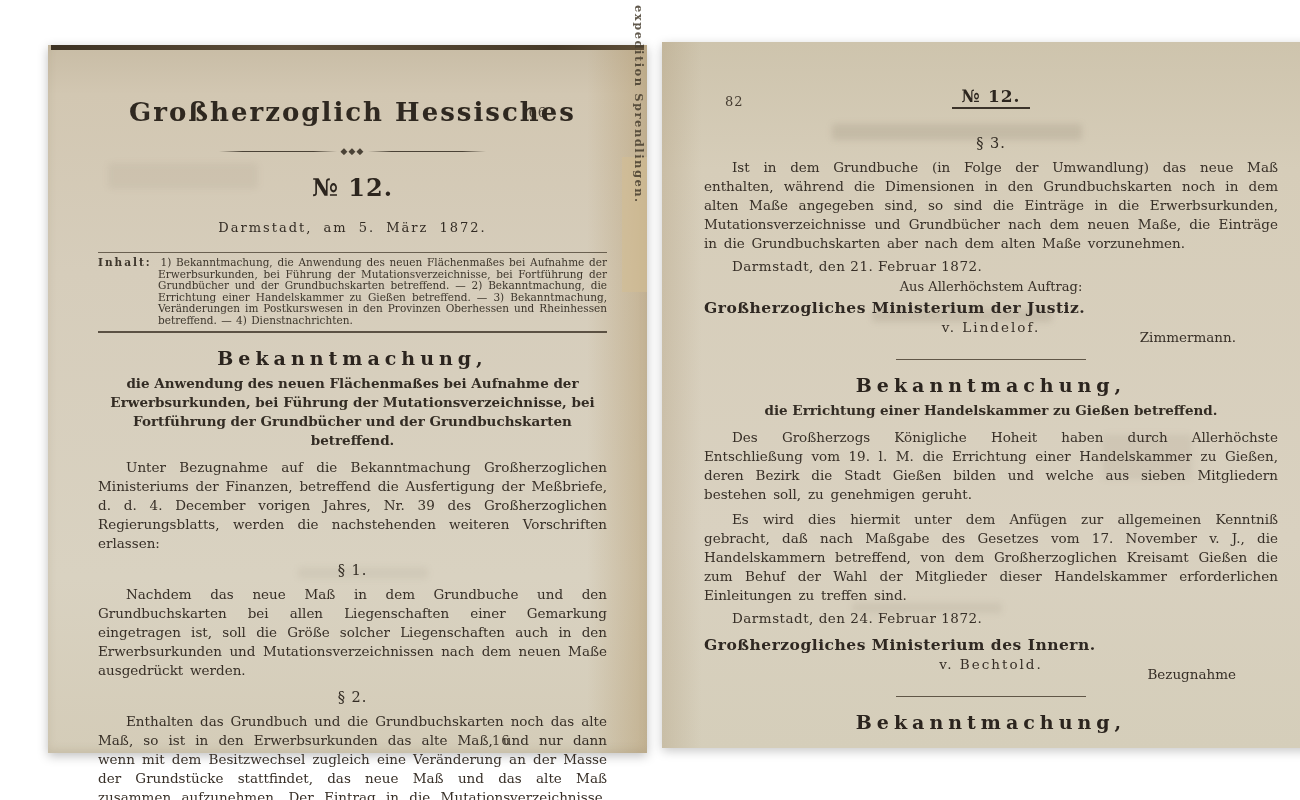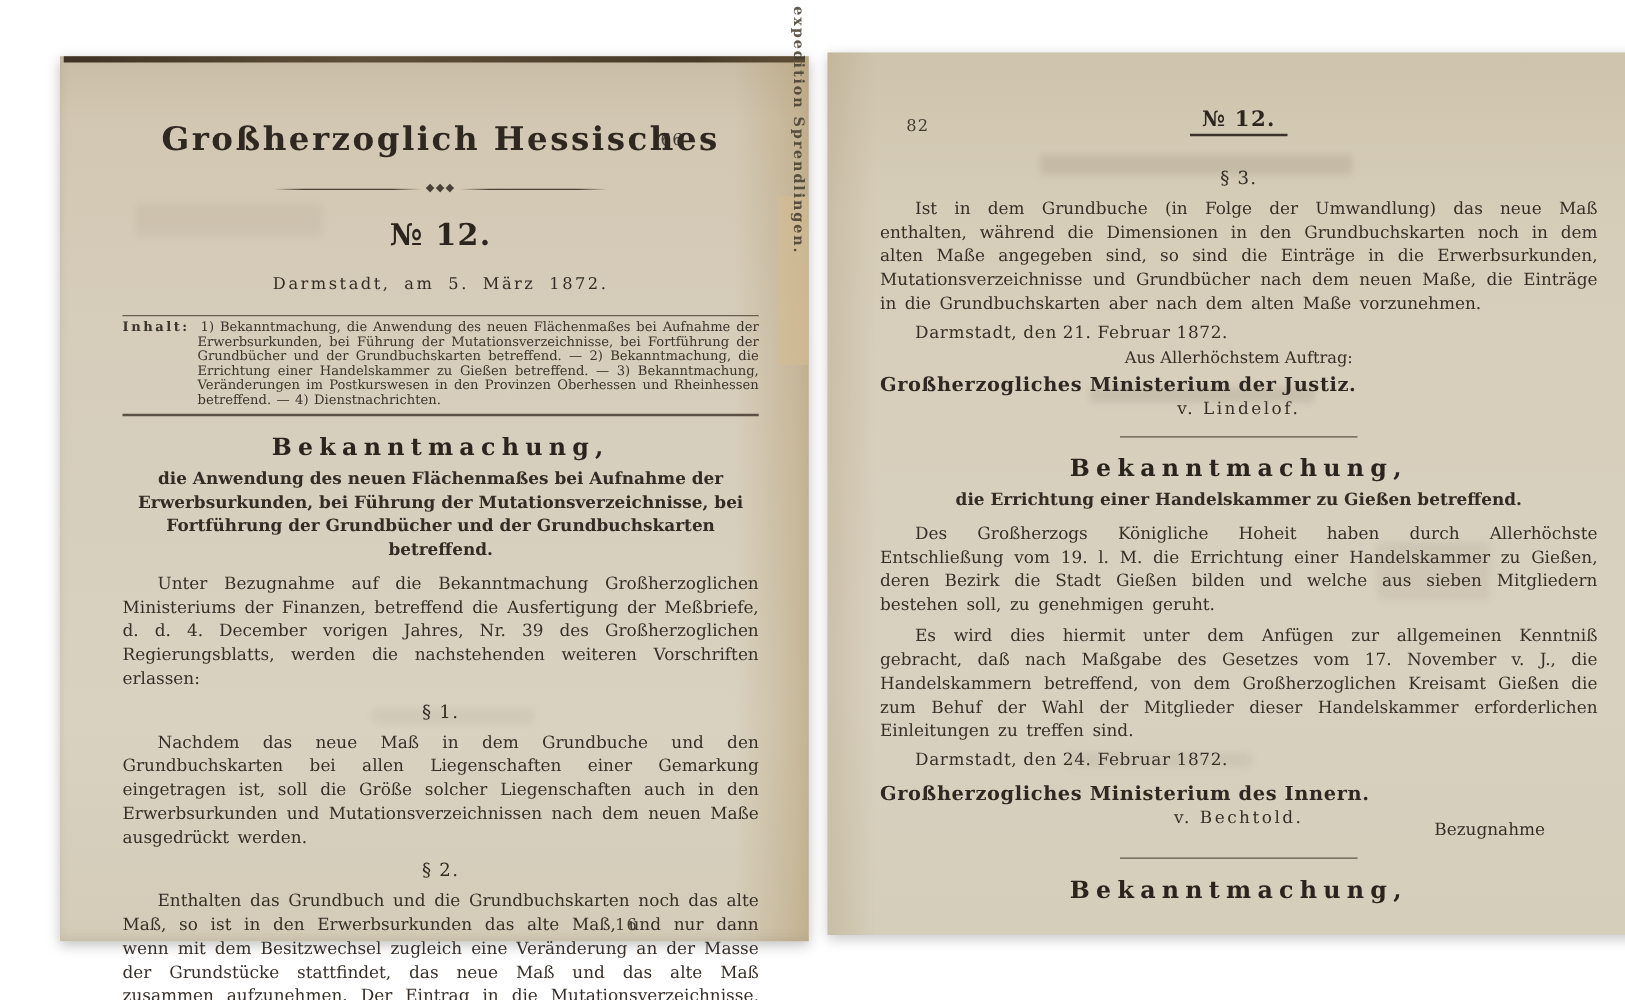--- a/index.html
+++ b/index.html
@@ -134,20 +134,21 @@
     </div>
 
     <div class="sect" style="margin-top:26px;">§ 3.</div>
     <div class="para">Ist in dem Grundbuche (in Folge der Umwandlung) das neue Maß enthalten, während die Dimensionen in den Grundbuchskarten noch in dem alten Maße angegeben sind, so sind die Einträge in die Erwerbsurkunden, Mutationsverzeichnisse und Grundbücher nach dem neuen Maße, die Einträge in die Grundbuchskarten aber nach dem alten Maße vorzunehmen.</div>
 
     <div class="dateline">Darmstadt, den 21. Februar 1872.</div>
 
     <div class="auth-line">Aus Allerhöchstem Auftrag:</div>
     <div class="ministry">Großherzogliches Ministerium der Justiz.</div>
     <div class="signer">v. Lindelof.</div>
+    <div class="countersigner">Zimmermann.</div>
 
     <div class="divider-short"></div>
 
     <div class="h-bek">Bekanntmachung,</div>
     <div class="subtitle">die Errichtung einer Handelskammer zu Gießen betreffend.</div>
     <div class="para first">Des Großherzogs Königliche Hoheit haben durch Allerhöchste Entschließung vom 19. l. M. die Errichtung einer Handelskammer zu Gießen, deren Bezirk die Stadt Gießen bilden und welche aus sieben Mitgliedern bestehen soll, zu genehmigen geruht.</div>
     <div class="para">Es wird dies hiermit unter dem Anfügen zur allgemeinen Kenntniß gebracht, daß nach Maßgabe des Gesetzes vom 17. November v. J., die Handelskammern betreffend, von dem Großherzoglichen Kreisamt Gießen die zum Behuf der Wahl der Mitglieder dieser Handelskammer erforderlichen Einleitungen zu treffen sind.</div>
     <div class="dateline">Darmstadt, den 24. Februar 1872.</div>
 
     <div class="ministry" style="margin-top:8px;">Großherzogliches Ministerium des Innern.</div>

